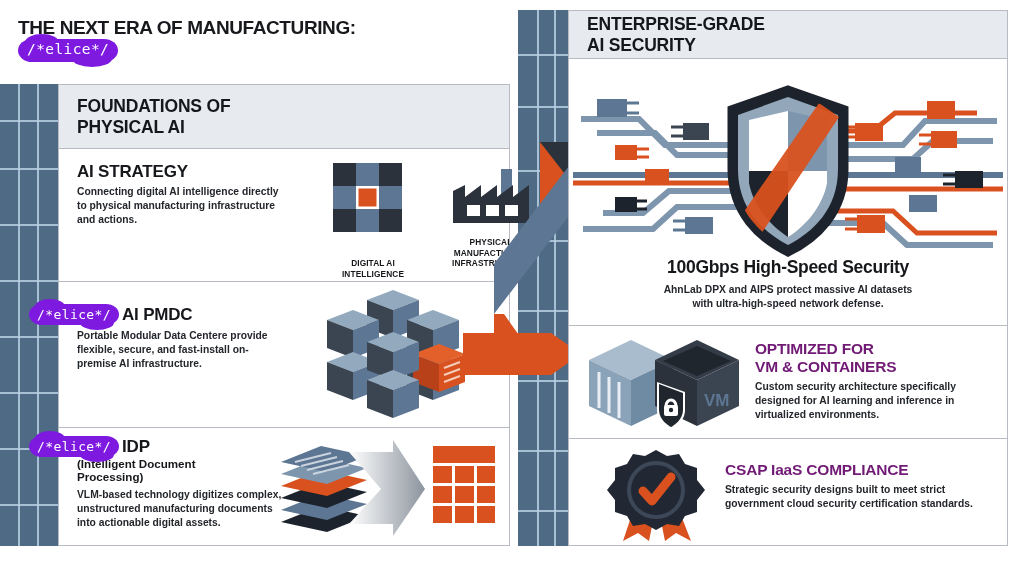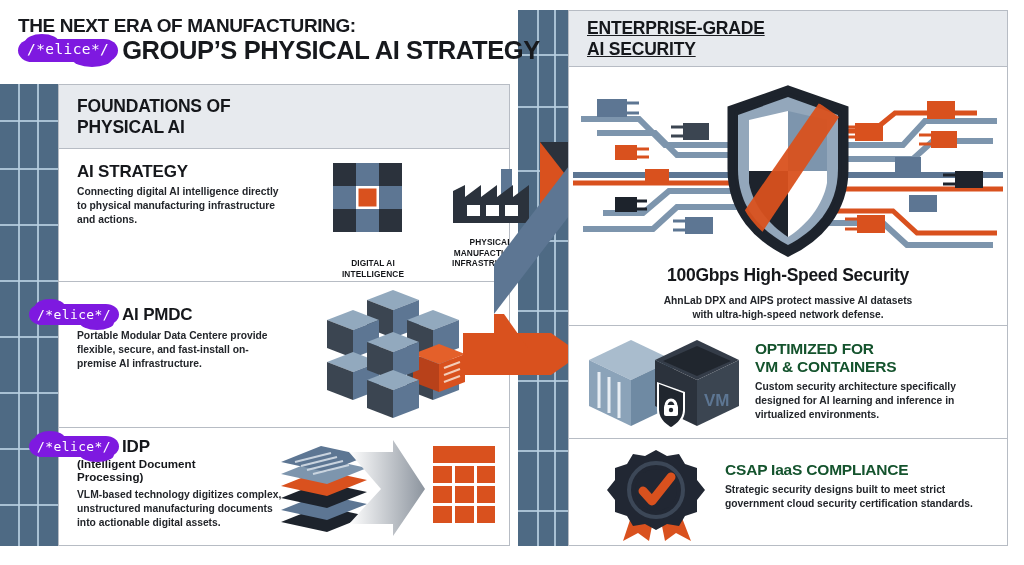--- a/index.html
+++ b/index.html
@@ -35,27 +35,27 @@
   
   .panel{position:absolute;background:#ffffff;border:1px solid #b7bcc4;box-sizing:border-box;}
   .panel-head{background:#e7eaee;border-bottom:1px solid #b7bcc4;box-sizing:border-box;
               display:flex;flex-direction:column;justify-content:center;padding:0 18px;}
   .panel-head h2{margin:0;font-size:17.5px;font-weight:800;letter-spacing:-.2px;line-height:1.17;color:#15171b;}
 
   .row{position:absolute;left:0;right:0;box-sizing:border-box;}
   .rowdiv{position:absolute;left:0;right:0;height:1px;background:#b7bcc4;}
 
   h3.bighead{margin:0;font-size:17px;font-weight:800;letter-spacing:-.2px;line-height:1.14;color:#15171b;}
-  h3.midhead{margin:0;font-size:15.5px;font-weight:800;letter-spacing:-.2px;line-height:1.15;color:#14532d;}
+  h3.midhead{margin:0;font-size:15.5px;font-weight:800;letter-spacing:-.2px;line-height:1.15;color:#701a75;}
   .sub{margin:4px 0 0;font-size:10.3px;font-weight:700;line-height:1.36;color:#23262b;}
   .paren{margin:0;font-size:11.6px;font-weight:700;line-height:1.16;color:#15171b;}
 
   .iconcap{font-size:8.3px;font-weight:800;line-height:1.28;text-align:center;color:#15171b;letter-spacing:.1px;}
 
-  .hl-title{font-size:17.5px;font-weight:800;letter-spacing:-.3px;color:#15171b;text-align:center;margin:8px;}
+  .hl-title{font-size:17.5px;font-weight:800;letter-spacing:-.3px;color:#15171b;text-align:center;margin:0;}
   .hl-sub{font-size:10.3px;font-weight:700;line-height:1.38;color:#23262b;text-align:center;margin:5px 0 0;}
 
   svg{display:block;overflow:visible;}
 </style>
 </head>
 <body>
 
 <div class="root">
 
   <div class="gridband" style="left:0;top:84px;width:58px;height:462px;">
@@ -83,21 +83,20 @@
     <div class="hl" style="top:440px;"></div>
       <div class="hl" style="top:500px;"></div>
   </div>
 
   <div class="title-wrap">
     <div class="title-l1">THE NEXT ERA OF MANUFACTURING:</div>
     <div class="title-l2">
       <span class="elice big">
         <span>/*elice*/</span>
       </span>
-      <span>GROUP’S PHYSICAL AI STRATEGY</span>
     </div>
   </div>
 
   <div class="panel" style="left:58px;top:84px;width:452px;height:462px;">
 
     <div class="panel-head" style="height:64px;">
       <h2>FOUNDATIONS OF</h2>
       <h2>PHYSICAL AI</h2>
     </div>
 
@@ -252,21 +251,21 @@
 
   <svg style="position:absolute;left:494px;top:100px;" width="118" height="262" viewBox="0 0 118 262">
     <path d="M46 42 L92 42 L118 78 L92 112 L46 112 Z" fill="#2b323c"></path>
     <path d="M46 42 L74 78 L46 112 Z" fill="#d9511e"></path>
     <path d="M0 214 L0 164 L78 62 L78 112 Z" fill="#5d7693"></path>
     <path d="M0 214 L0 248 L34 248 L10 214 Z" fill="#d9511e"></path>
   </svg>
 
   <div class="panel" style="left:568px;top:10px;width:440px;height:536px;">
 
-    <div class="panel-head" style="height:56px;text-decoration:underline;">
+    <div class="panel-head" style="height:48px;">
       <h2>ENTERPRISE-GRADE</h2>
       <h2>AI SECURITY</h2>
     </div>
 
     <div class="row" style="top:68px;height:246px;">
       <svg style="position:absolute;left:4px;top:8px;" width="430" height="168" viewBox="0 0 430 168">
         <g stroke-width="6" fill="none">
 
           <path d="M8 32 L66 32 L92 58 L176 58" stroke="#7d95ad"></path>
           <path d="M24 46 L82 46 L104 68 L176 68" stroke="#7d95ad"></path>

